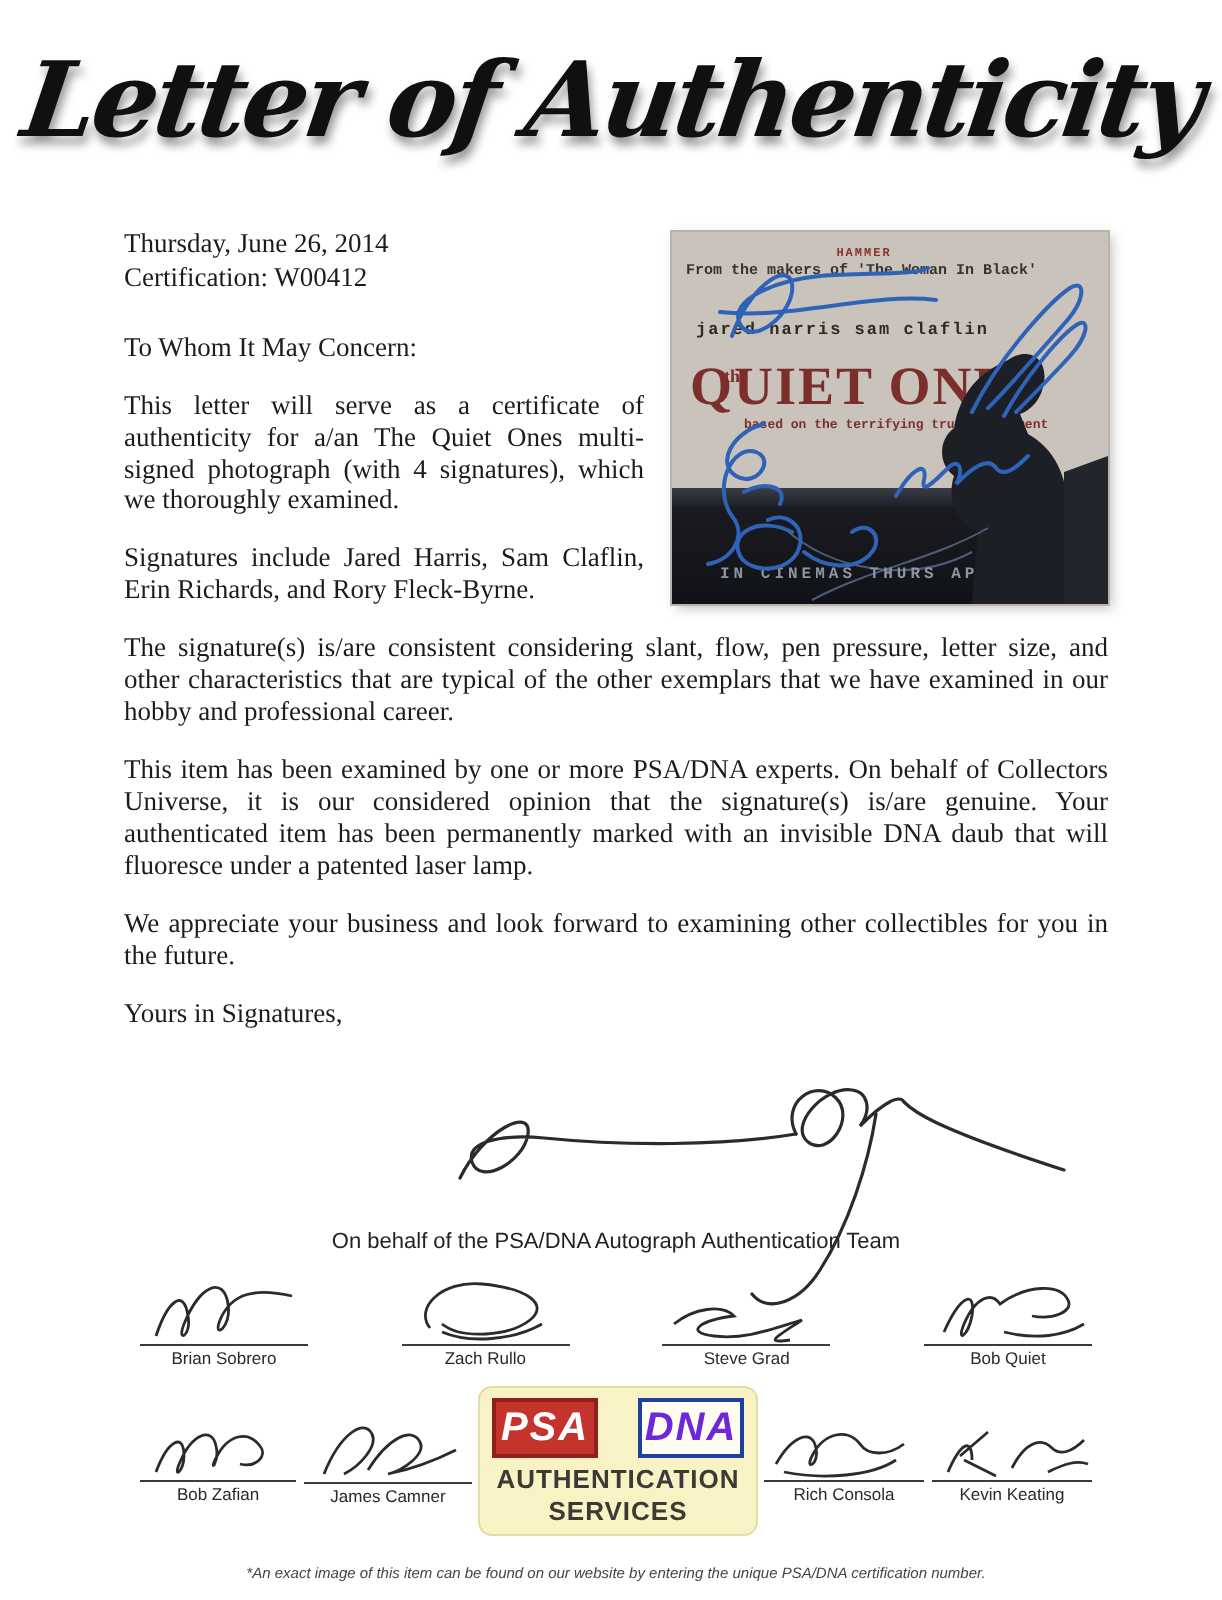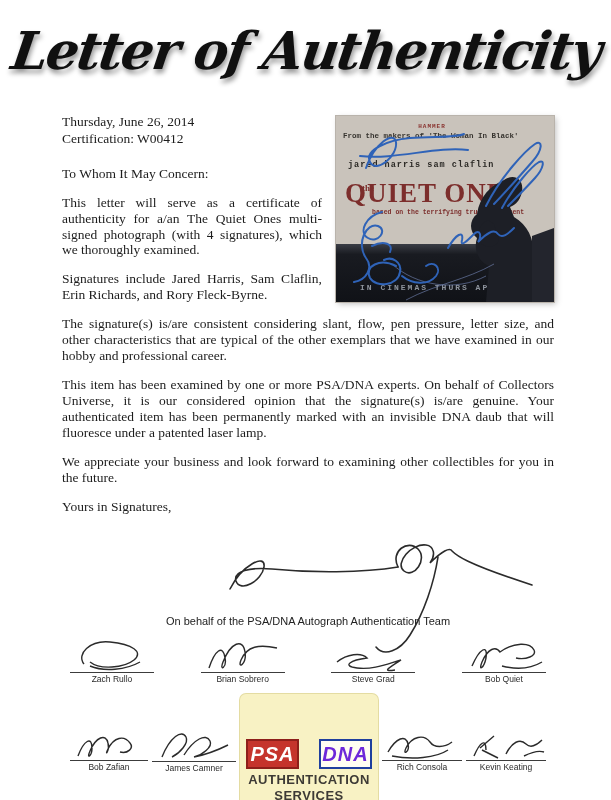--- a/index.html
+++ b/index.html
@@ -90,21 +90,21 @@
     font-family:"Liberation Sans", sans-serif; font-size:8.5px; color:#2a2a2a;
     border-top:1px solid #3c3c3c; padding-top:1px; min-width:78px;
   }
   .sig-row2 { margin-top:10px; align-items:center; }
 
   
   .psadna {
     width:138px; background:#f8f2c4; border-radius:6px; padding:5px 6px 4px;
     box-shadow:0 0 0 1px #e4dca2; text-align:center;
   }
-  .psadna .boxes { display:flex; justify-content:center; gap:20px;margin-top:40px; }
+  .psadna .boxes { display:flex; justify-content:center; gap:20px; }
   .psadna .psa, .psadna .dna {
     font-family:"Liberation Sans", sans-serif; font-weight:bold; font-style:italic;
     font-size:20px; line-height:26px; width:60px; letter-spacing:1px;
   }
   .psadna .psa { background:#c5342c; color:#ffffff; border:2px solid #8e1f1a; }
   .psadna .dna { background:#fffdf2; color:#6d28d9; border:2px solid #1f3f9e; }
   .psadna .subtitle {
     font-family:"Liberation Sans", sans-serif; font-size:13px; font-weight:bold;
     color:#3d3a35; letter-spacing:0.5px; margin-top:3px;
   }
@@ -181,29 +181,29 @@
           <path d="M196,40 C188,24 206,12 216,22 C226,32 212,52 202,44 C192,36 210,16 224,18 C232,19 234,28 228,36 C240,24 248,20 250,24 C254,28 262,36 330,58"></path>
           <path d="M236,30 C232,56 222,86 208,108 C198,124 182,130 174,120"></path>
         </g>
       </svg>
     </div>
     <div class="team-line">On behalf of the PSA/DNA Autograph Authentication Team</div>
 
     <div class="sig-row">
       <div class="signer">
         <svg width="84" height="30" viewBox="0 0 84 30">
+          <path d="M8,26 C14,8 22,2 24,16 C26,26 18,30 22,20 C30,0 42,-4 44,10 C46,22 36,28 40,18 C46,4 58,2 76,6" fill="none" stroke="#2b2b2b" stroke-width="1.4"></path>
+        </svg>
+        <div class="sig-name">Brian Sobrero</div>
+      </div>
+      <div class="signer">
+        <svg width="84" height="30" viewBox="0 0 84 30">
           <path d="M14,22 C6,12 20,-2 40,0 C62,2 74,10 64,18 C54,26 30,28 20,20 M20,24 C34,30 56,28 70,20" fill="none" stroke="#2b2b2b" stroke-width="1.4"></path>
         </svg>
         <div class="sig-name">Zach Rullo</div>
-      </div>
-      <div class="signer">
-        <svg width="84" height="30" viewBox="0 0 84 30">
-          <path d="M8,26 C14,8 22,2 24,16 C26,26 18,30 22,20 C30,0 42,-4 44,10 C46,22 36,28 40,18 C46,4 58,2 76,6" fill="none" stroke="#2b2b2b" stroke-width="1.4"></path>
-        </svg>
-        <div class="sig-name">Brian Sobrero</div>
       </div>
       <div class="signer">
         <svg width="84" height="30" viewBox="0 0 84 30">
           <path d="M6,20 C16,12 30,10 36,16 C20,18 10,24 26,26 C42,28 56,22 70,18 C58,26 50,30 64,28" fill="none" stroke="#2b2b2b" stroke-width="1.4"></path>
         </svg>
         <div class="sig-name">Steve Grad</div>
       </div>
       <div class="signer">
         <svg width="84" height="30" viewBox="0 0 84 30">
           <path d="M10,24 C18,6 26,2 24,16 C22,26 16,30 20,20 C26,6 34,4 38,10 C52,0 68,0 72,8 C75,14 64,18 54,16 M40,24 C56,28 70,26 80,20" fill="none" stroke="#2b2b2b" stroke-width="1.4"></path>

